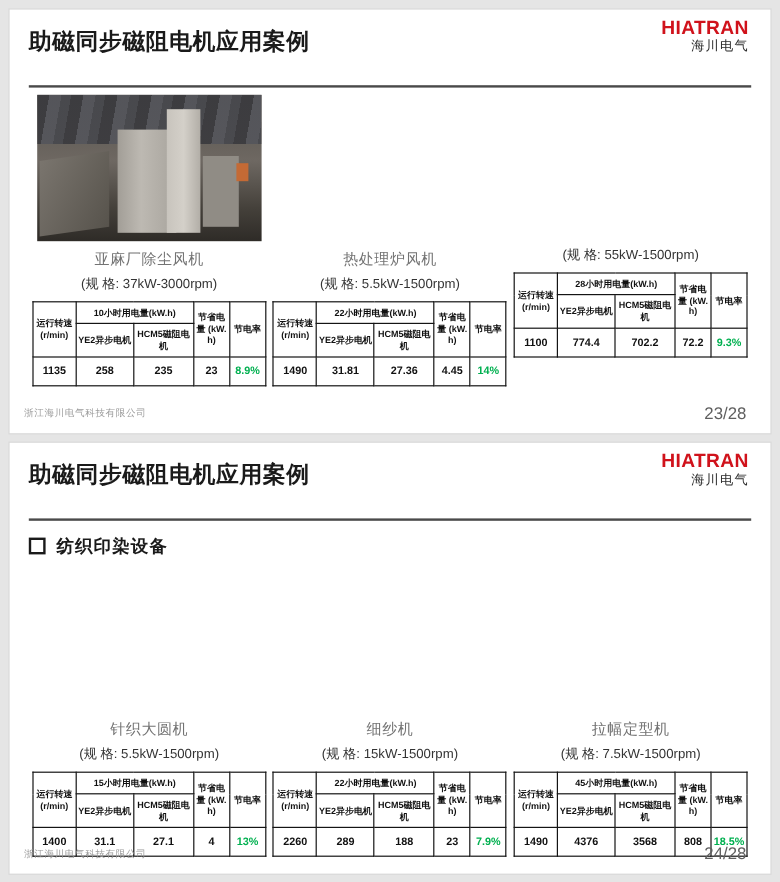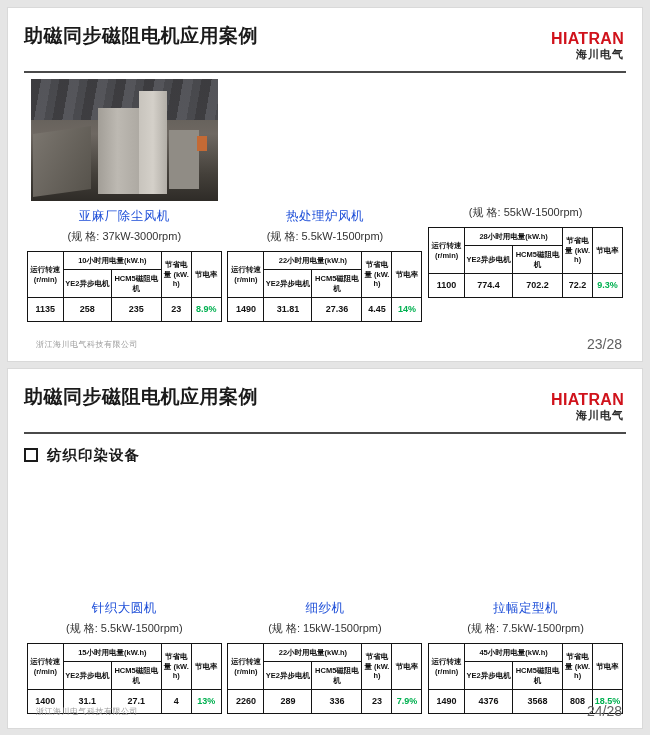--- a/index.html
+++ b/index.html
@@ -11,46 +11,46 @@
   .canvas{position:relative;width:650px;height:735px;}
   .slide{
     position:absolute;left:8px;width:634px;background:#ffffff;
     box-shadow:0 0 0 1px #d9d9d9;box-sizing:border-box;padding:0 16px;
   }
   #slide1{top:8px;height:353px;}
   #slide2{top:369px;height:359px;}
 
   .slide-head{position:relative;padding-top:16px;height:40px;}
   .slide-title{font-size:19px;font-weight:bold;color:#1a1a1a;letter-spacing:.5px;line-height:24px;}
-  .logo{position:absolute;right:2px;top:23px;text-align:right;line-height:1;}
+  .logo{position:absolute;right:2px;top:8px;text-align:right;line-height:1;}
   .logo-en{font-size:16px;font-weight:bold;color:#d0121b;letter-spacing:.3px;font-family:"Liberation Sans","DejaVu Sans",sans-serif;}
-  .logo-cn{font-size:11px;font-weight:bold;color:#2b2b2b;margin-top:2px;letter-spacing:1px;}
+  .logo-cn{font-size:11px;font-weight:normal;color:#2b2b2b;margin-top:2px;letter-spacing:1px;}
   .title-rule{height:2px;background:#4a4a4a;margin-top:7px;}
 
   .section-row{display:flex;align-items:center;margin-top:11px;height:20px;}
   .section-square{width:10px;height:10px;border:2.5px solid #1a1a1a;margin-right:9px;flex:none;}
   .section-label{font-size:14.5px;font-weight:bold;color:#1a1a1a;letter-spacing:1px;}
 
   .cases{display:flex;margin-top:6px;}
   .case{width:33.33%;flex:none;display:flex;flex-direction:column;align-items:center;}
   .photo{position:relative;height:122px;overflow:hidden;flex:none;}
   .photo > div{position:absolute;}
 
-  .cap{font-size:12.5px;color:#1d4ed8;margin-top:7px;text-align:center;letter-spacing:.5px;}
+  .cap{font-size:12.5px;color:#737373;margin-top:7px;text-align:center;letter-spacing:.5px;}
   .spec{font-size:11px;color:#333;margin-top:4px;text-align:center;}
 
   table.tbl{border-collapse:collapse;table-layout:fixed;width:194px;margin-top:7px;}
   .tbl td{border:1px solid #141414;text-align:center;vertical-align:middle;padding:1px 1px;
           font-size:7.5px;font-weight:bold;color:#111;line-height:1.25;word-break:break-all;}
   .tbl tr.hr1 td{height:15px;}
   .tbl tr.hr2 td{height:25px;}
   .tbl tr.data td{height:21px;font-size:9px;}
   .tbl td.rate-val{color:#00b050;font-size:10px;}
 
-  .slide-foot{position:absolute;left:28px;right:20px;bottom:9px;display:flex;justify-content:space-between;align-items:center;}
+  .slide-foot{position:absolute;left:12px;right:20px;bottom:9px;display:flex;justify-content:space-between;align-items:center;}
   .company{font-size:8px;color:#9b9b9b;letter-spacing:.5px;}
   .pageno{font-size:14px;color:#5f5f5f;}
 
   
   
   .p11{width:187px;background:linear-gradient(180deg,#55514b,#6e6862 45%,#44403a 78%,#2e2b27);}
   .p11 .a{left:0;top:0;width:100%;height:34%;background:repeating-linear-gradient(100deg,#3a3a3e 0 10px,#54555b 10px 20px,#47484d 20px 28px);opacity:.92;}
   .p11 .b{left:36%;top:24%;width:26%;height:70%;background:linear-gradient(90deg,#a29e97,#bdb9b2 40%,#a8a49d);}
   .p11 .c{left:58%;top:10%;width:15%;height:84%;background:linear-gradient(90deg,#c8c4bd,#d4d0c9 50%,#b2aea7);}
   .p11 .d{left:74%;top:42%;width:16%;height:48%;background:#908c85;}
@@ -347,21 +347,21 @@
             <td rowspan="2">节省电量 (kW.h)</td>
             <td rowspan="2">节电率</td>
           </tr>
           <tr class="hr2">
             <td>YE2异步电机</td>
             <td>HCM5磁阻电机</td>
           </tr>
           <tr class="data">
             <td>2260</td>
             <td>289</td>
-            <td>336</td>
+            <td>188</td>
             <td>23</td>
             <td class="rate-val">7.9%</td>
           </tr>
           </tbody>
         </table>
       </div>
 
       <div class="case">
         <div class="photo p23">
           <div class="a"></div>

